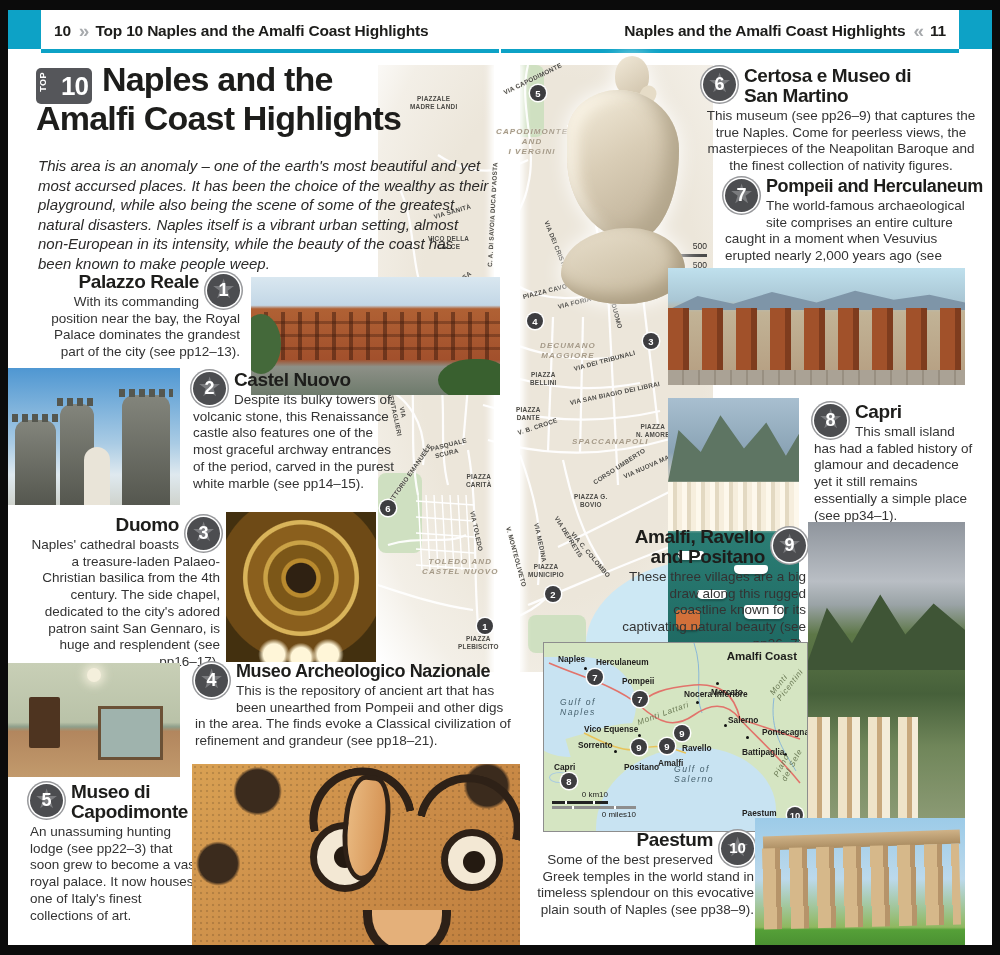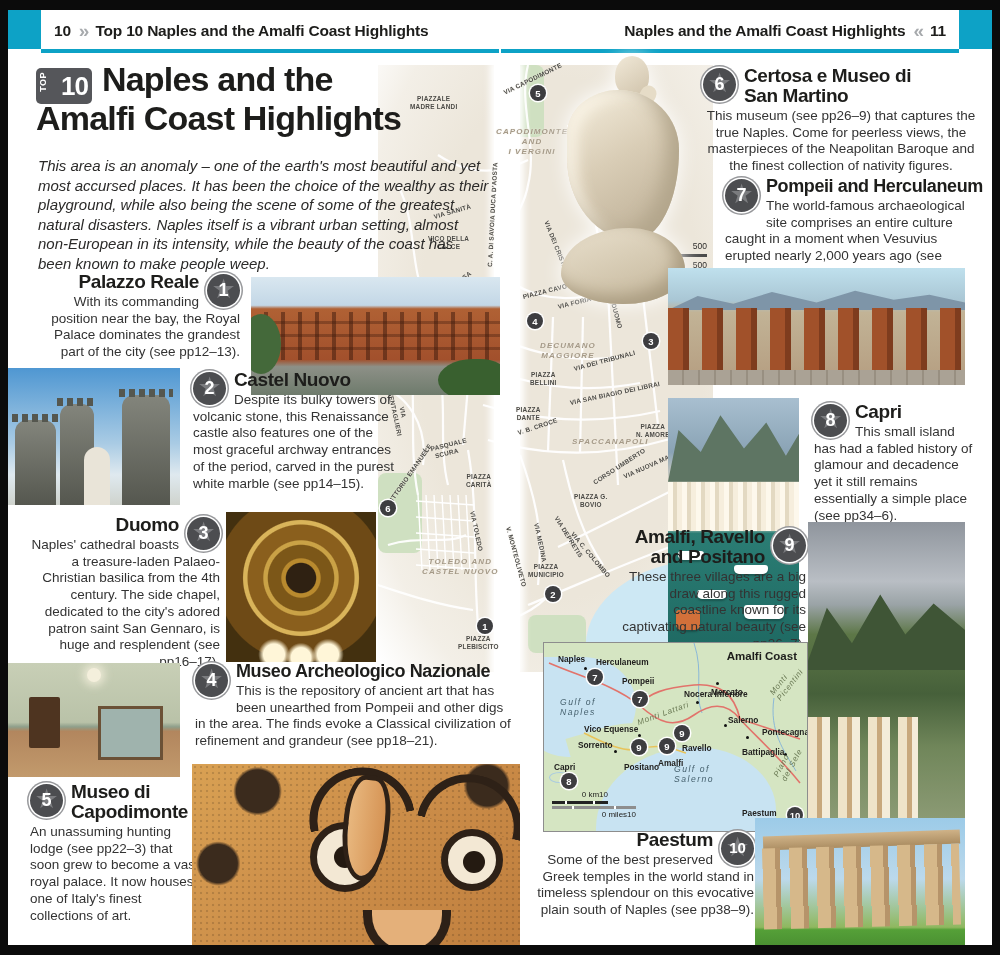--- a/index.html
+++ b/index.html
@@ -405,21 +405,21 @@
     <div class="boat" style="left:50%;top:68%;width:34px;"></div>
     <div class="boat" style="left:22%;top:78%;width:30px;"></div>
     <div class="boat orange" style="left:6%;top:86%;width:24px;height:20px;"></div>
     <div class="boat" style="left:58%;top:84%;width:40px;height:14px;"></div>
   </div>
   <div class="item" style="left:806px;top:392px;width:160px;">
     <span class="badge fl">
         <b>8</b>
       </span>
     <h3>Capri</h3>
-    <p>This small island has had a fabled history of glamour and deca­dence yet it still remains essentially a simple place (see pp34–6).</p>
+    <p>This small island has had a fabled history of glamour and deca­dence yet it still remains essentially a simple place (see pp34–1).</p>
   </div>
 
   <div class="item right" style="left:606px;top:517px;width:192px;">
     <span class="badge fr">
         <b>9</b>
       </span>
     <h3>Amalfi, Ravello and Positano</h3>
     <p>These three villages are a big draw along this rugged coastline known for its captivating natural beauty (see pp36–7).</p>
   </div>
   <div class="photo ph-ravello" style="left:800px;top:512px;width:157px;height:296px;">

